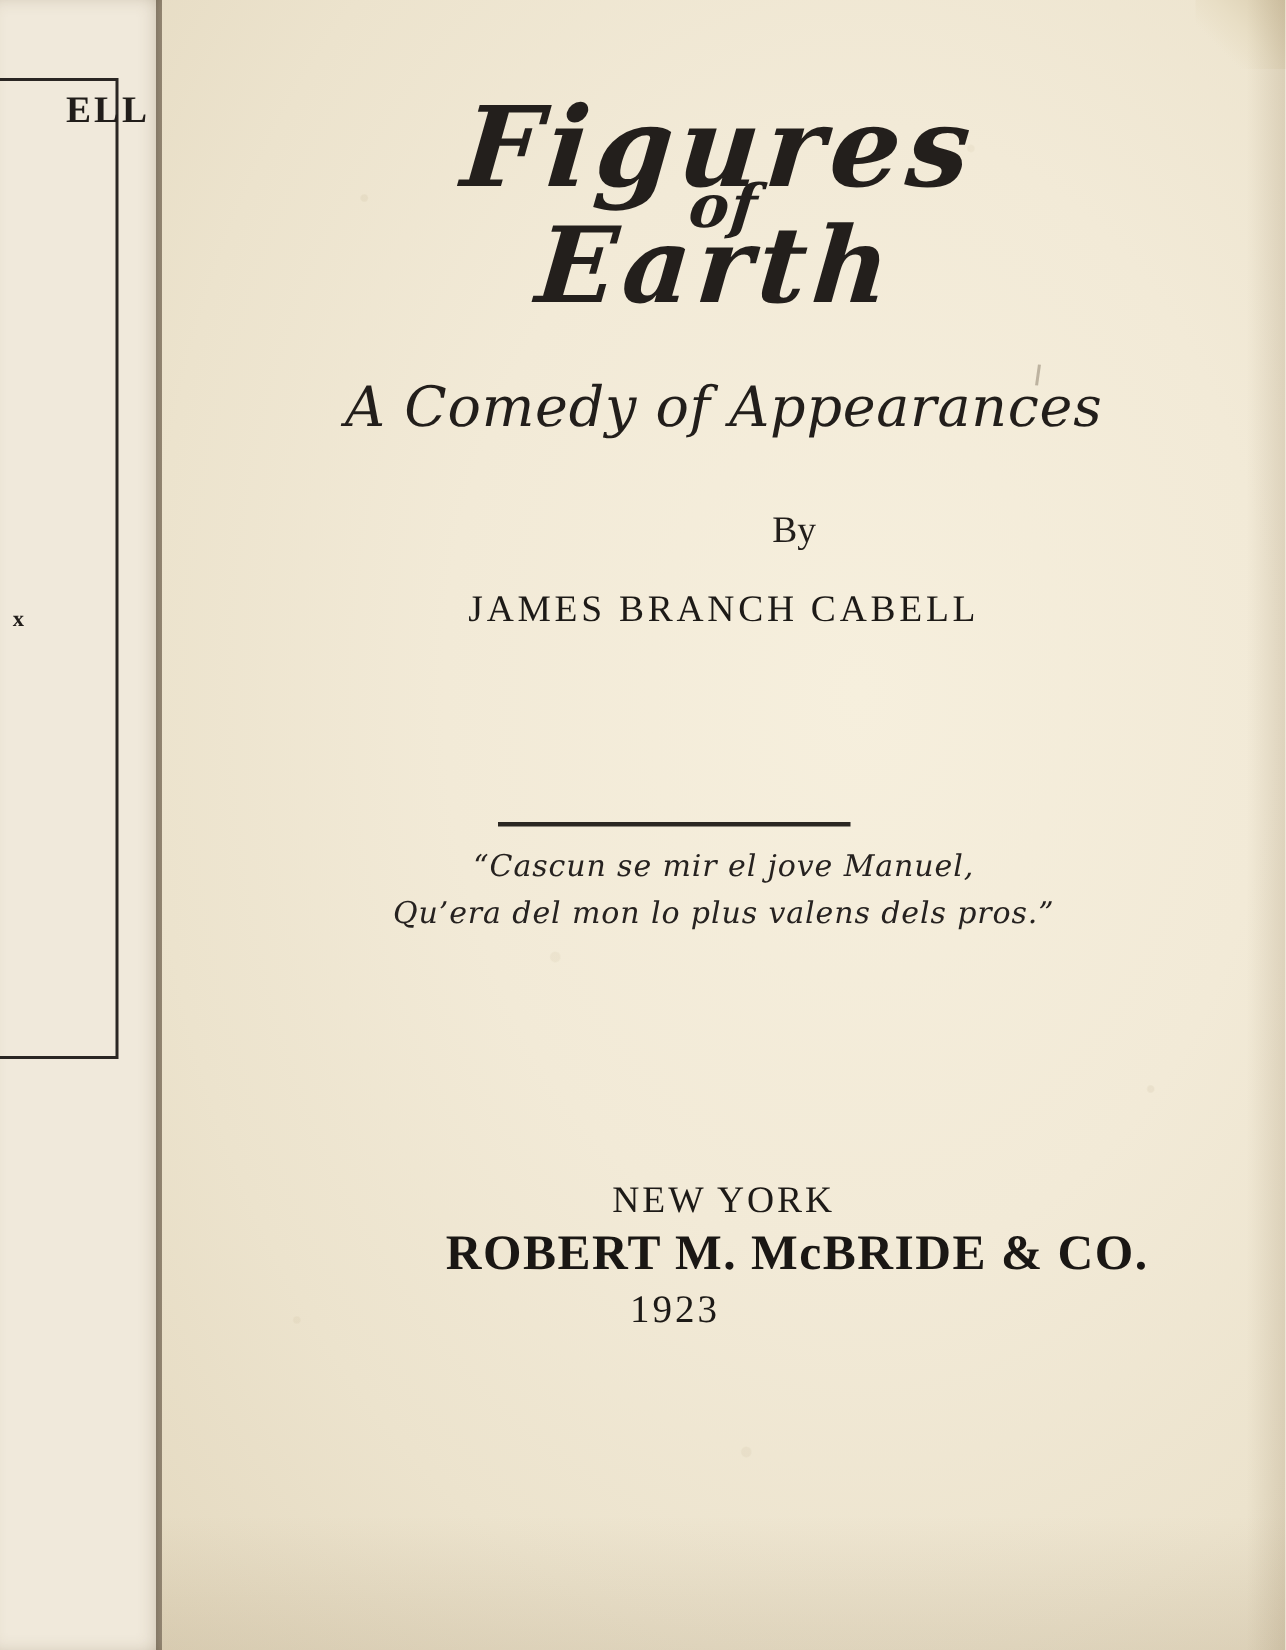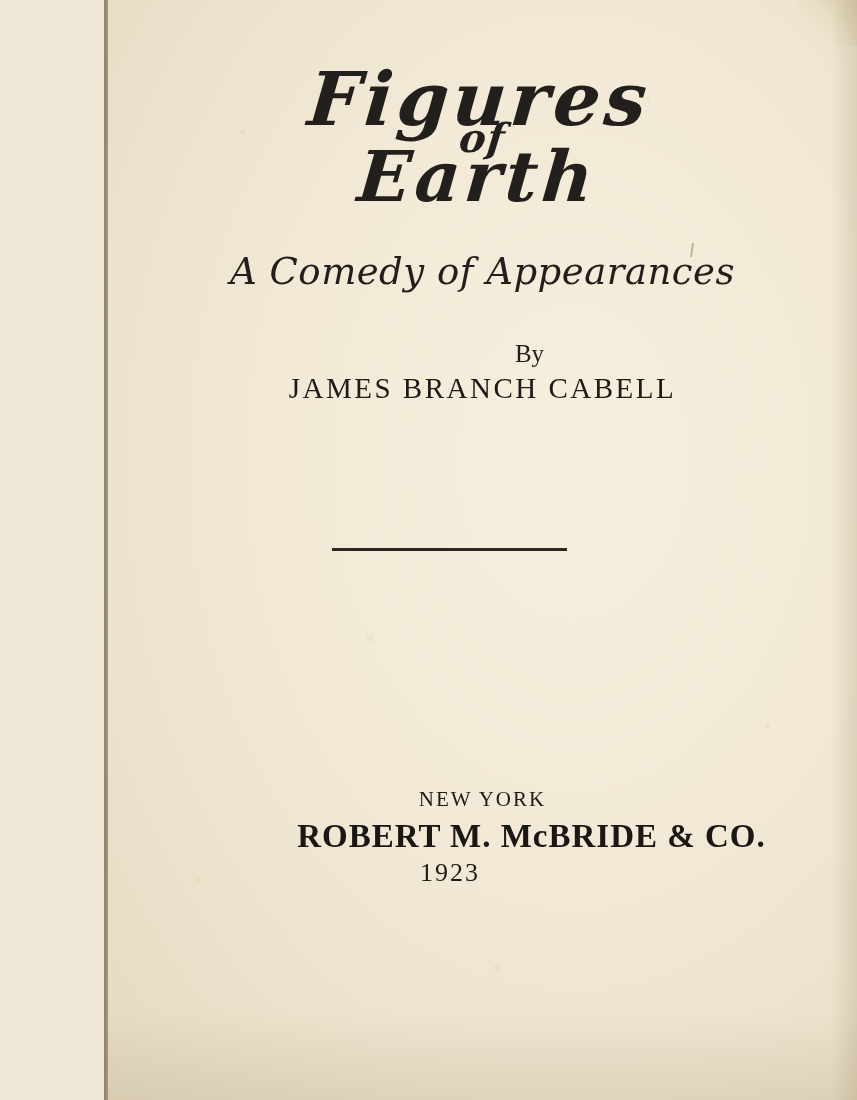--- a/index.html
+++ b/index.html
@@ -187,25 +187,25 @@
     top: 340px;
     left: 0;
     width: 749px;
     font-family: "Liberation Serif", serif;
     font-size: 25px;
     color: #221e1b;
     padding-left: 47px;
   }
   .author {
     position: absolute;
-    top: 372px;
-    left: 0;
-    width: 749px;
-    font-family: "Liberation Serif", serif;
-    font-size: 29px;
+    top: 393px;
+    left: 0;
+    width: 749px;
+    font-family: "Liberation Serif", serif;
+    font-size: 25px;
     letter-spacing: 2.5px;
     color: #1d1a17;
   }
 
   .rule {
     position: absolute;
     top: 548px;
     left: 224px;
     width: 235px;
     height: 3px;
@@ -224,21 +224,21 @@
     letter-spacing: 0.6px;
     color: #262220;
   }
 
   .imprint-city {
     position: absolute;
     top: 787px;
     left: 0;
     width: 749px;
     font-family: "Liberation Serif", serif;
-    font-size: 21px;
+    font-size: 25px;
     letter-spacing: 2px;
     color: #1d1a17;
   }
   .imprint-pub {
     position: absolute;
     top: 818px;
     left: 0;
     width: 847px;
     font-family: "Liberation Serif", serif;
     font-size: 33px;
@@ -267,20 +267,25 @@
     background: rgba(90,75,55,0.35);
     transform: rotate(8deg);
     pointer-events: none;
   }
 </style>
 </head>
 <body>
 
 <div id="book">
 
+  <div class="left-page">
+    <div class="left-page-inner"></div>
+    <div class="left-frag-top">ELL</div>
+    <div class="left-frag-mid">x</div>
+  </div>
   <div class="gutter"></div>
 
   <div class="title-page">
     <div class="grain"></div>
     <div class="corner-curl"></div>
     <div class="edge-shade"></div>
     <div class="bottom-shade"></div>
     <div class="speck"></div>
 
     <div class="content">
@@ -291,20 +296,24 @@
         <div class="title-line title-line2">Earth</div>
       </div>
 
       <div class="subtitle">A Comedy of Appearances</div>
 
       <div class="byword">By</div>
       <div class="author">JAMES BRANCH CABELL</div>
 
       <div class="rule"></div>
 
+      <div class="epigraph">
+        <div>“Cascun se mir el jove Manuel,</div>
+        <div>Qu’era del mon lo plus valens dels pros.”</div>
+      </div>
 
       <div class="imprint-city">NEW YORK</div>
       <div class="imprint-pub">ROBERT M. McBRIDE &amp; CO.</div>
       <div class="imprint-year">1923</div>
 
     </div>
   </div>
 </div>
 
 </body></html>

